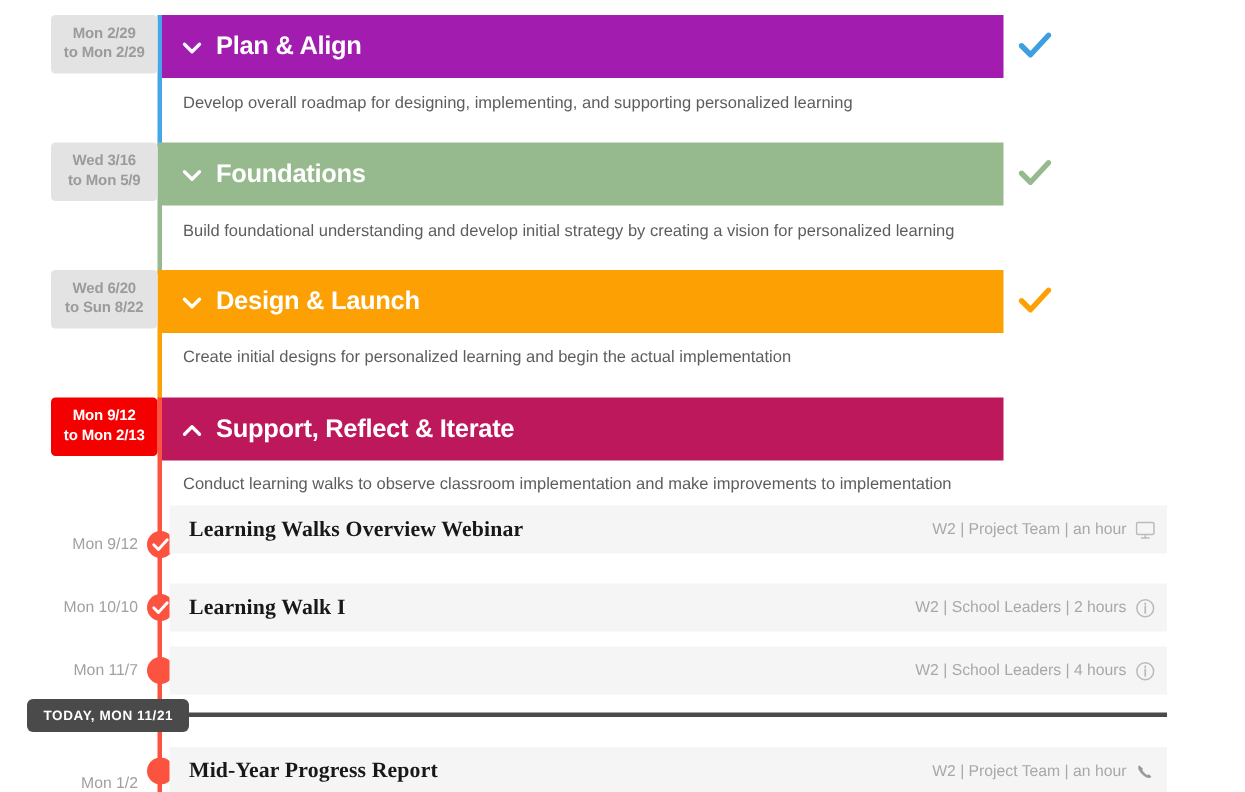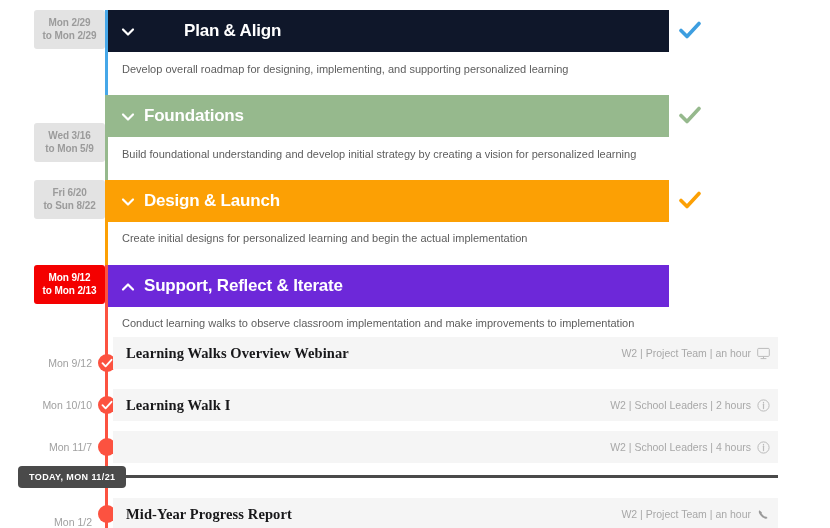--- a/index.html
+++ b/index.html
@@ -154,39 +154,39 @@
 <body>
 
 <div class="timeline">
 
   <div class="phase">
     <div class="connector" style="top:10px;height:88px;background:#46a7e8;"></div>
     <div class="date-badge" style="top:10px;">
       <span class="d1">Mon 2/29</span>
       <span class="d2">to Mon 2/29</span>
     </div>
-    <div class="bar" style="top:10px;background:#0f172a;gap:40px;">
+    <div class="bar" style="top:10px;background:#a21caf;">
       <span class="chev">
         <svg viewBox="0 0 16 16" width="16" height="16">
             <path d="M3 5.5 L8 10.5 L13 5.5" stroke="#ffffff" stroke-width="2.2" fill="none" stroke-linecap="round" stroke-linejoin="round"></path>
           </svg>
       </span>
       <span class="title">Plan &amp; Align</span>
     </div>
     <div class="check" style="top:19px;">
       <svg viewBox="0 0 22 22" width="22" height="22">
           <path d="M2 11.5 L8 17.5 L20 4.5" stroke="#3d9ee0" stroke-width="3.6" fill="none" stroke-linecap="round" stroke-linejoin="round"></path>
         </svg>
     </div>
     <div class="desc" style="top:63px;">Develop overall roadmap for designing, implementing, and supporting personalized learning</div>
   </div>
 
   <div class="phase">
     <div class="connector" style="top:95px;height:88px;background:#96b98d;"></div>
-    <div class="date-badge" style="top:95px;margin-top:28px;">
+    <div class="date-badge" style="top:95px;">
       <span class="d1">Wed 3/16</span>
       <span class="d2">to Mon 5/9</span>
     </div>
     <div class="bar" style="top:95px;background:#96b98d;">
       <span class="chev">
         <svg viewBox="0 0 16 16" width="16" height="16">
             <path d="M3 5.5 L8 10.5 L13 5.5" stroke="#ffffff" stroke-width="2.2" fill="none" stroke-linecap="round" stroke-linejoin="round"></path>
           </svg>
       </span>
       <span class="title">Foundations</span>
@@ -195,21 +195,21 @@
       <svg viewBox="0 0 22 22" width="22" height="22">
           <path d="M2 11.5 L8 17.5 L20 4.5" stroke="#96b98d" stroke-width="3.6" fill="none" stroke-linecap="round" stroke-linejoin="round"></path>
         </svg>
     </div>
     <div class="desc" style="top:148px;">Build foundational understanding and develop initial strategy by creating a vision for personalized learning</div>
   </div>
 
   <div class="phase">
     <div class="connector" style="top:180px;height:88px;background:#fca004;"></div>
     <div class="date-badge" style="top:180px;">
-      <span class="d1">Fri 6/20</span>
+      <span class="d1">Wed 6/20</span>
       <span class="d2">to Sun 8/22</span>
     </div>
     <div class="bar" style="top:180px;background:#fca004;">
       <span class="chev">
         <svg viewBox="0 0 16 16" width="16" height="16">
             <path d="M3 5.5 L8 10.5 L13 5.5" stroke="#ffffff" stroke-width="2.2" fill="none" stroke-linecap="round" stroke-linejoin="round"></path>
           </svg>
       </span>
       <span class="title">Design &amp; Launch</span>
     </div>
@@ -220,21 +220,21 @@
     </div>
     <div class="desc" style="top:232px;">Create initial designs for personalized learning and begin the actual implementation</div>
   </div>
 
   <div class="phase">
     <div class="connector" style="top:265px;height:263px;background:#fc5240;"></div>
     <div class="date-badge current" style="top:265px;">
       <span class="d1">Mon 9/12</span>
       <span class="d2">to Mon 2/13</span>
     </div>
-    <div class="bar" style="top:265px;background:#6d28d9;">
+    <div class="bar" style="top:265px;background:#be185d;">
       <span class="chev">
         <svg viewBox="0 0 16 16" width="16" height="16">
             <path d="M3 10.5 L8 5.5 L13 10.5" stroke="#ffffff" stroke-width="2.2" fill="none" stroke-linecap="round" stroke-linejoin="round"></path>
           </svg>
       </span>
       <span class="title">Support, Reflect &amp; Iterate</span>
     </div>
     <div class="desc" style="top:317px;">Conduct learning walks to observe classroom implementation and make improvements to implementation</div>
   </div>
 

